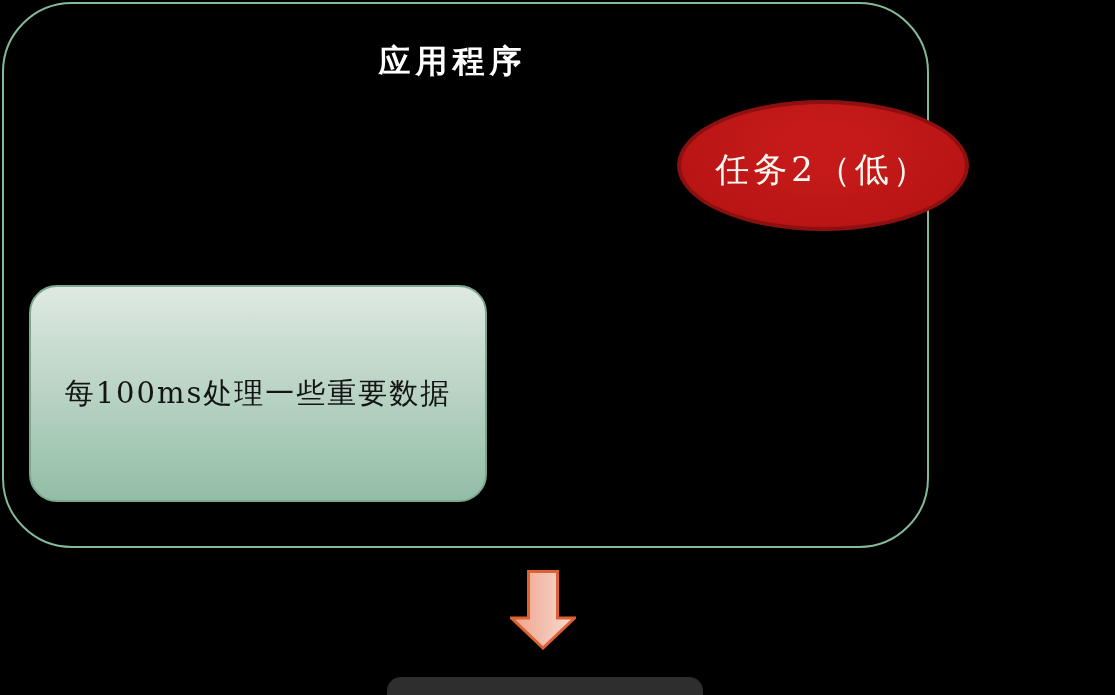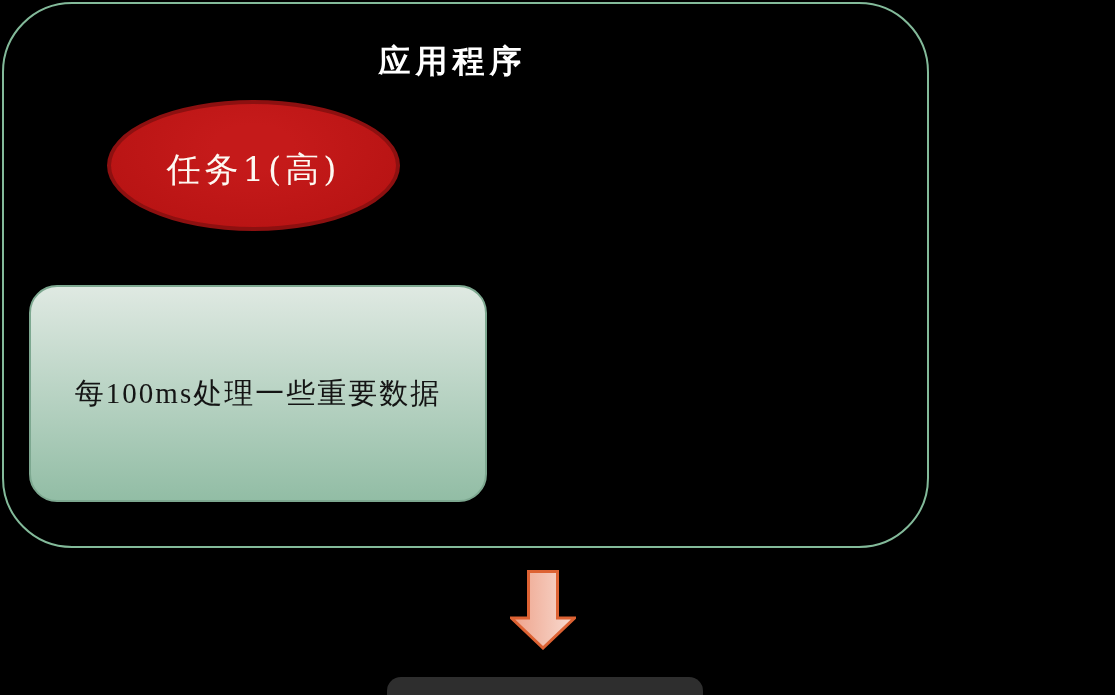--- a/index.html
+++ b/index.html
@@ -71,21 +71,20 @@
     border:2px solid var(--box-border);
     display:flex;
     align-items:center;
     justify-content:center;
   }
   .desc-box .desc-text{
     color:var(--box-text);
     font-size:29px;
     letter-spacing:2px;
     white-space:nowrap;
-    font-family:Liberation Serif, serif;
   }
   .desc-box.box1{left:25px;top:281px;width:458px;height:217px;}
   .desc-box.box2{left:593px;top:281px;width:462px;height:217px;}
   .down-arrow{
     position:absolute;
     left:510px;top:570px;
     width:66px;height:80px;
   }
   .down-arrow .stop-dark{stop-color:var(--arrow-fill-dark);}
   .down-arrow .stop-light{stop-color:var(--arrow-fill-light);}
@@ -102,24 +101,24 @@
     border-radius:14px 14px 0 0;
     background:var(--bottom-shape);
   }
 </style>
 </head>
 <body>
 
 <div class="app-container">
   <div class="app-title">应用程序</div>
 
-  <div class="task-ellipse task1">
-    <span class="task-label">任务1(高)</span>
+
+  <div class="task-ellipse task2">
+    <span class="task-label">任务2（低）</span>
   </div>
-
 
   <div class="desc-box box1">
     <span class="desc-text">每100ms处理一些重要数据</span>
   </div>
 
 </div>
 
 <svg class="down-arrow" viewBox="0 0 66 80" xmlns="http://www.w3.org/2000/svg" aria-hidden="true">
   <defs>
     <linearGradient id="arrowGrad" x1="0" y1="0" x2="1" y2="0">

